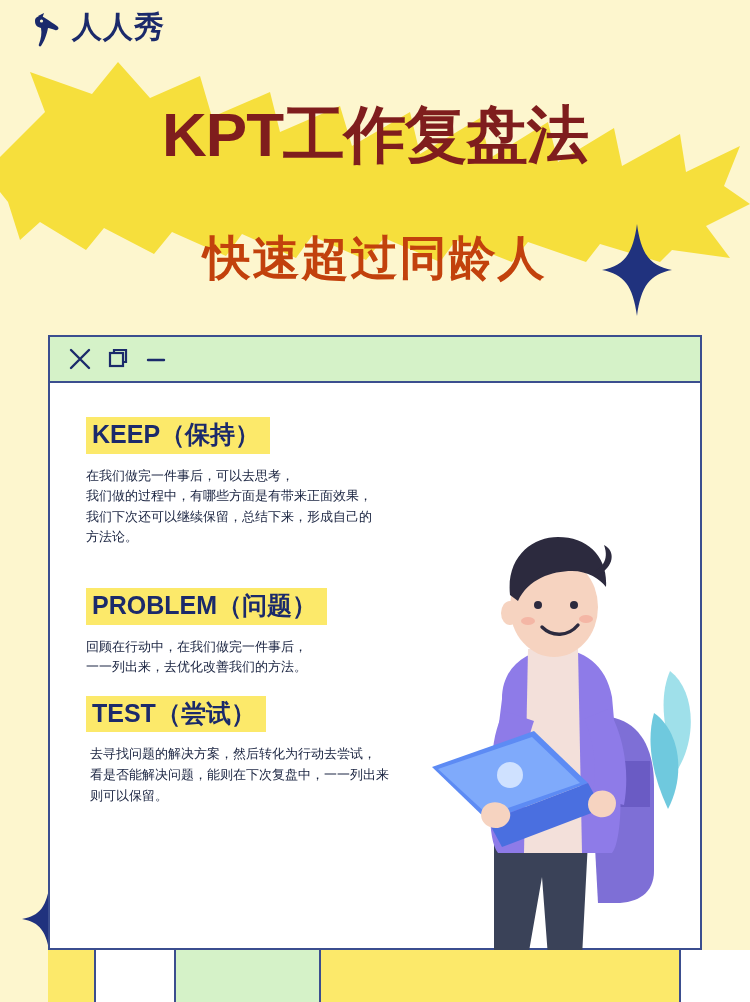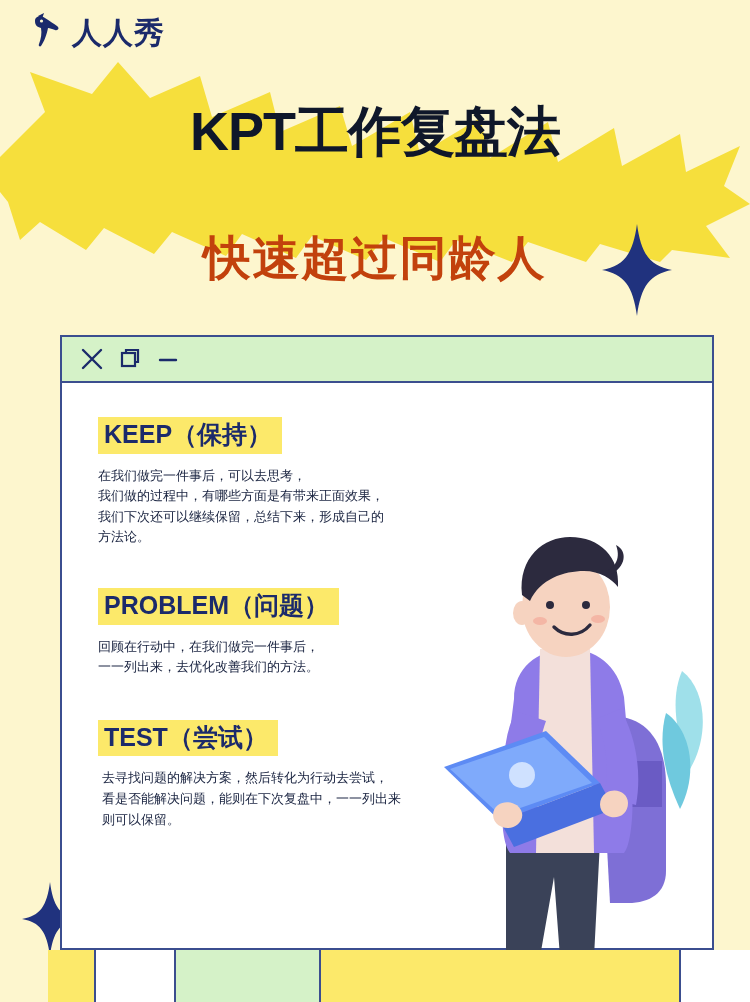--- a/index.html
+++ b/index.html
@@ -10,21 +10,21 @@
   body {
     position: relative;
     background: #FDF6CE;
     overflow: hidden;
   }
 
   
   .brand {
     position: absolute;
     top: 12px; left: 30px;
-    display: flex; align-items: flex-end; gap: 8px;
+    display: flex; align-items: flex-start; gap: 8px;
     z-index: 30;
   }
   .brand-logo { width: 34px; height: 36px; display: block; }
   .brand-name {
     font-size: 30px;
     font-weight: bold;
     color: #1B2A6B;
     letter-spacing: 1px;
     line-height: 1;
   }
@@ -38,23 +38,23 @@
   .burst {
     position: absolute;
     left: 0; top: 0;
     width: 750px; height: 200px;
     z-index: 1;
   }
   .title {
     position: absolute;
     top: 42px; left: 0; width: 750px;
     text-align: center;
-    font-size: 54px;
-    font-weight: bold;
-    color: #0f172a;
+    font-size: 62px;
+    font-weight: bold;
+    color: #7f1d1d;
     letter-spacing: -1px;
     line-height: 1;
     z-index: 2;
     white-space: nowrap;
   }
   .subtitle {
     position: absolute;
     top: 170px; left: 0; width: 750px;
     text-align: center;
     font-size: 47px;
@@ -71,21 +71,21 @@
   }
   .sparkle-bottomleft {
     position: absolute;
     left: 22px; bottom: 42px;
     z-index: 3;
   }
 
   
   .window {
     position: absolute;
-    left: 60px; top: 335px;
+    left: 48px; top: 335px;
     width: 654px; height: 615px;
     background: #FFFFFF;
     border: 2px solid #3B4E8F;
     z-index: 10;
   }
   .window-titlebar {
     height: 46px;
     background: #D5F2C8;
     border-bottom: 2px solid #3B4E8F;
     display: flex;
@@ -96,21 +96,21 @@
   .win-btn { color: #1B2A6B; display: inline-flex; align-items: center; }
   .window-body {
     position: relative;
     height: 567px;
     padding: 26px 30px 0 36px;
   }
 
   .section { position: relative; z-index: 4; }
   .sec-keep { margin-top: 8px; }
   .sec-problem { margin-top: 40px; }
-  .sec-test { margin-top: 42px; }
+  .sec-test { margin-top: 18px; }
 
   .sec-heading {
     display: inline-block;
     font-size: 25px;
     font-weight: bold;
     color: #1B2A6B;
     background: #FCE96A;
     padding: 3px 10px 5px 6px;
     line-height: 1.15;
     margin-bottom: 12px;

